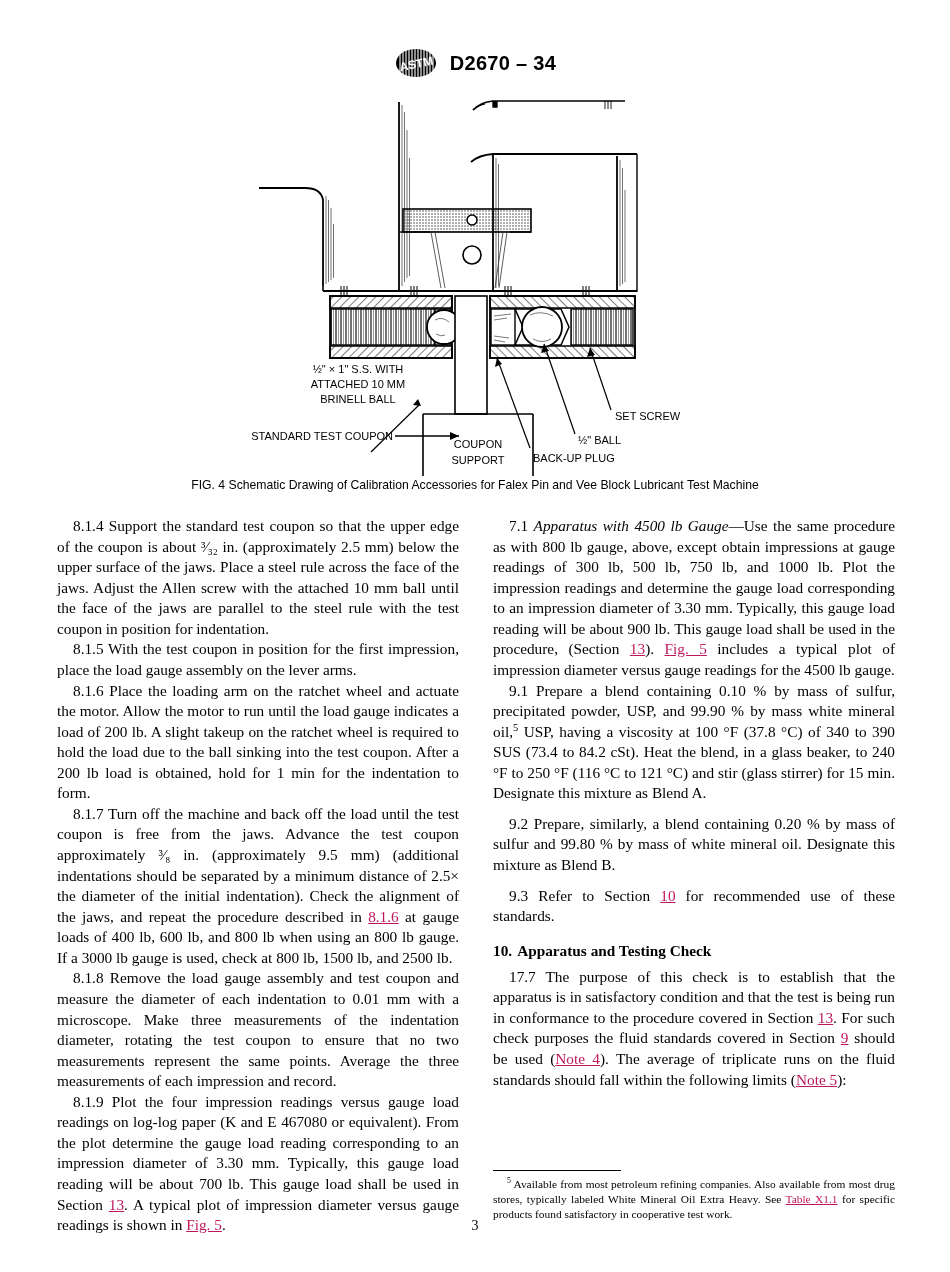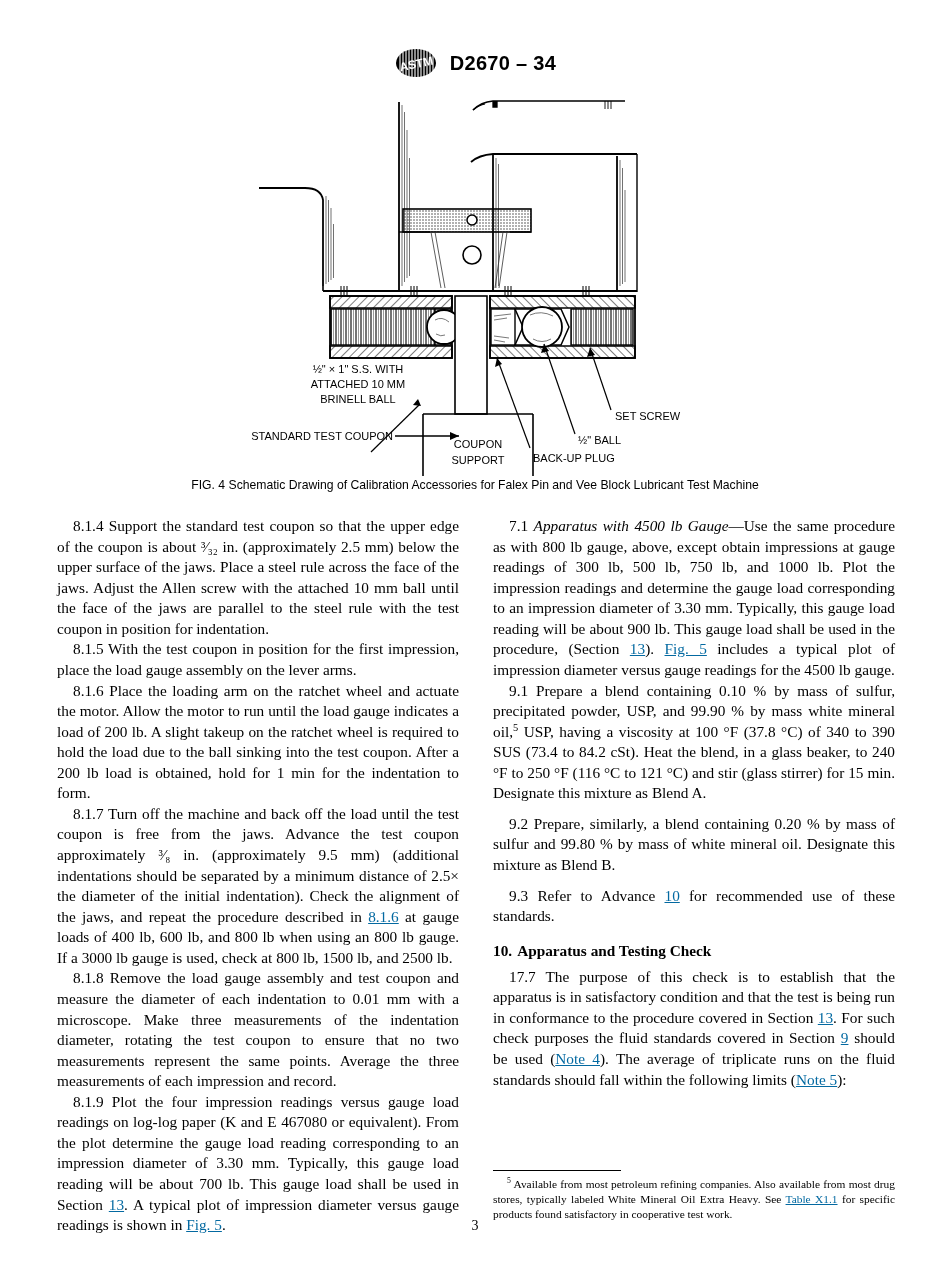--- a/index.html
+++ b/index.html
@@ -95,21 +95,21 @@
 
   h3.section-head {
     font-size: 15.3px;
     font-weight: bold;
     margin: 15px 0 7px 0;
     text-indent: 0;
     text-align: left;
   }
   h3.section-head .num { margin-right: 5px; }
 
-  .lnk { color: #0369a1; }
+  .lnk { color: #be185d; }
   i.ital { font-style: italic; }
   sup.fn { font-size: 0.68em; vertical-align: super; line-height: 0; }
 
   .frac {
     font-size: 0.95em;
   }
 
   
   .footnote-block {
     position: absolute;
@@ -374,21 +374,21 @@
       <span>Prepare a blend containing 0.10 % by mass of sulfur, precipitated powder, USP, and 99.90 % by mass white mineral oil,</span><sup class="fn">5</sup><span> USP, having a viscosity at 100 °F (37.8 °C) of 340 to 390 SUS (73.4 to 84.2 cSt). Heat the blend, in a glass beaker, to 240 °F to 250 °F (116 °C to 121 °C) and stir (glass stirrer) for 15 min. Designate this mixture as Blend A.</span>
     </p>
 
     <p class="para spaced">
       <span>9.2</span>
       <span>Prepare, similarly, a blend containing 0.20 % by mass of sulfur and 99.80 % by mass of white mineral oil. Designate this mixture as Blend B.</span>
     </p>
 
     <p class="para spaced">
       <span>9.3</span>
-      <span>Refer to Advance </span><a class="lnk" href="#">10</a><span> for recommended use of these standards.</span>
+      <span>Refer to Section </span><a class="lnk" href="#">10</a><span> for recommended use of these standards.</span>
     </p>
 
     <h3 class="section-head">
       <span class="num">10.</span><span>Apparatus and Testing Check</span>
     </h3>
 
     <p class="para">
       <span>17.7</span>
       <span>The purpose of this check is to establish that the apparatus is in satisfactory condition and that the test is being run in conformance to the procedure covered in Section </span><a class="lnk" href="#">13</a><span>. For such check purposes the fluid standards covered in Section </span><a class="lnk" href="#">9</a><span> should be used (</span><a class="lnk" href="#">Note 4</a><span>). The average of triplicate runs on the fluid standards should fall within the following limits (</span><a class="lnk" href="#">Note 5</a><span>):</span>
     </p>

